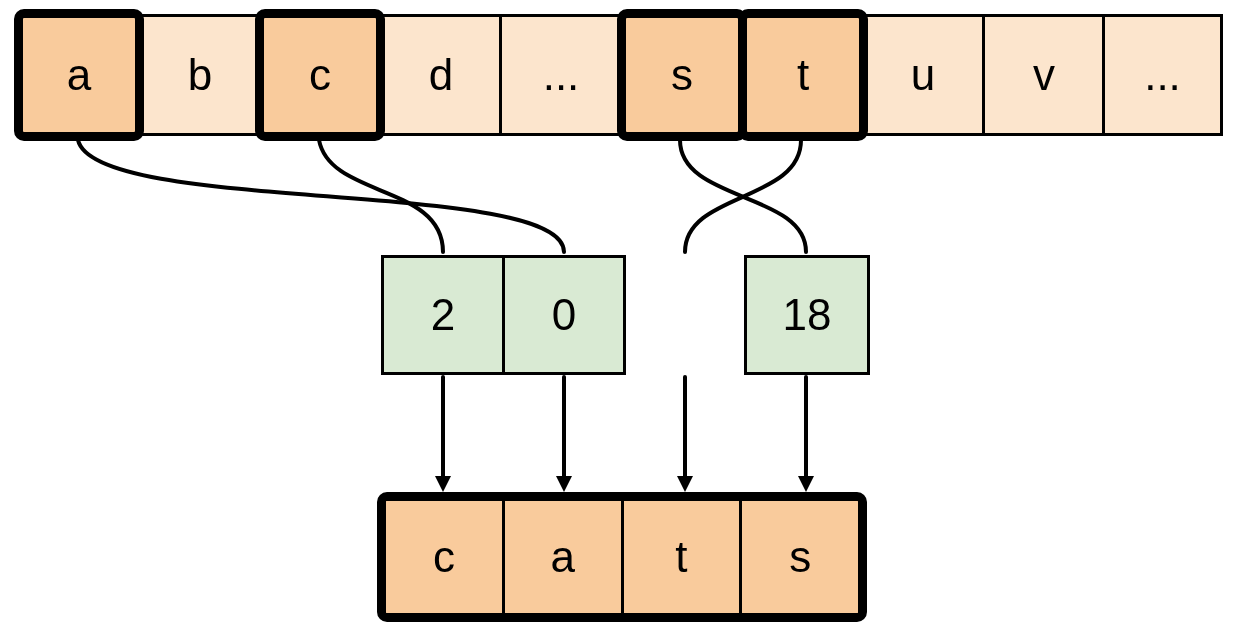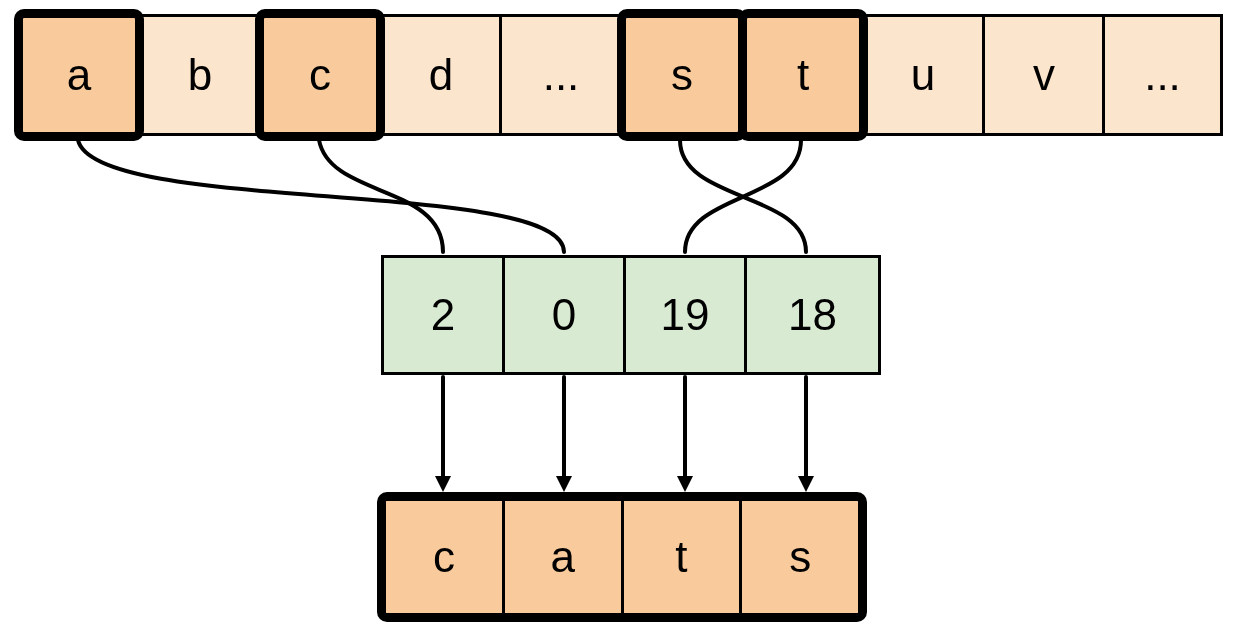--- a/index.html
+++ b/index.html
@@ -119,24 +119,21 @@
     </div>
   </div>
 
   <div class="index-row">
     <div class="cell idx" style="left:0">
       <span>2</span>
     </div>
     <div class="cell idx" style="left:121px">
       <span>0</span>
     </div>
-    <div class="cell idx" style="left:242px">
-      <span>19</span>
-    </div>
-    <div class="cell idx" style="left:363px;width:137px">
+    <div class="cell idx" style="left:363px;width:126px">
       <span>18</span>
     </div>
   </div>
 
   <div class="output-box">
     <div class="output-cell">
       <span>c</span>
     </div>
     <div class="output-cell">
       <span>a</span>

